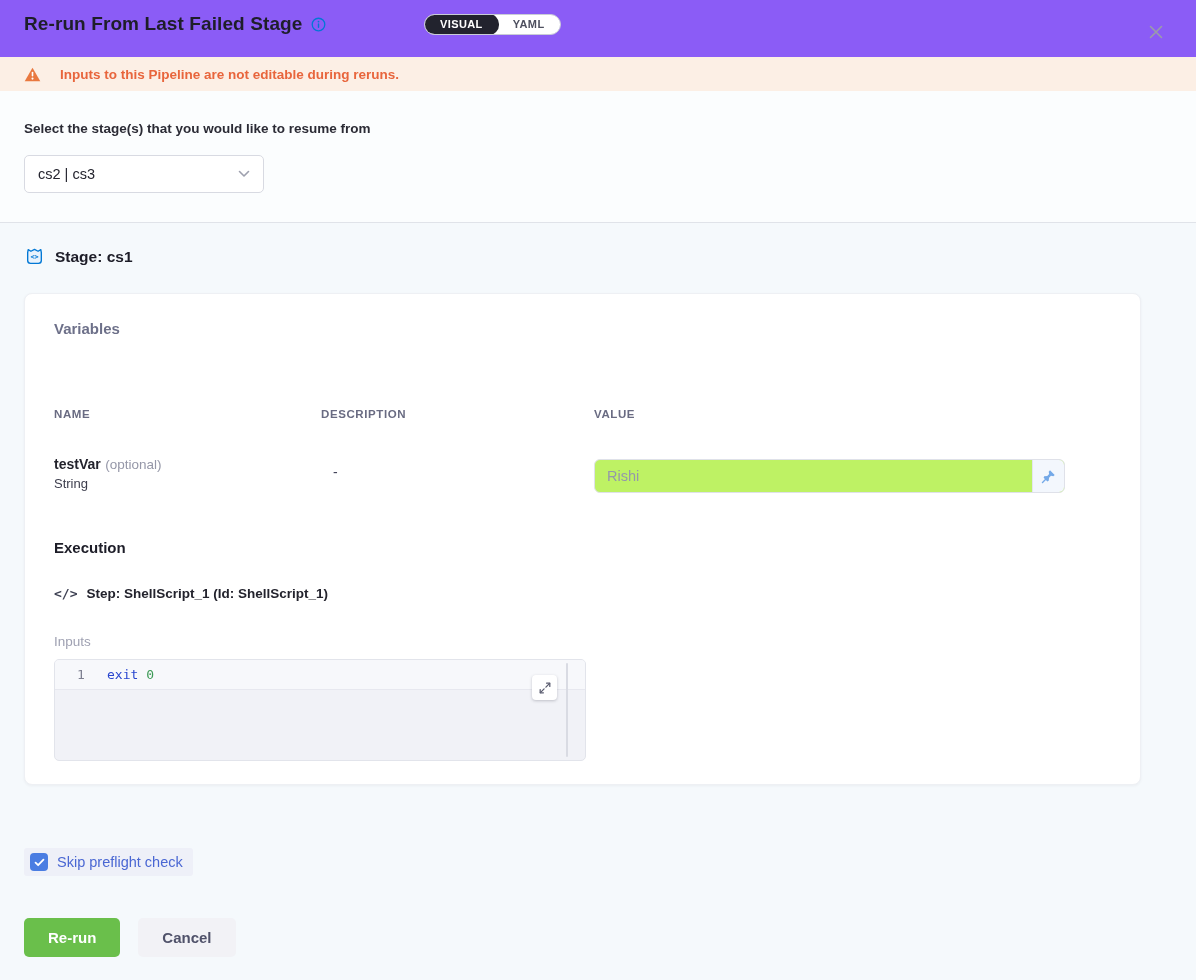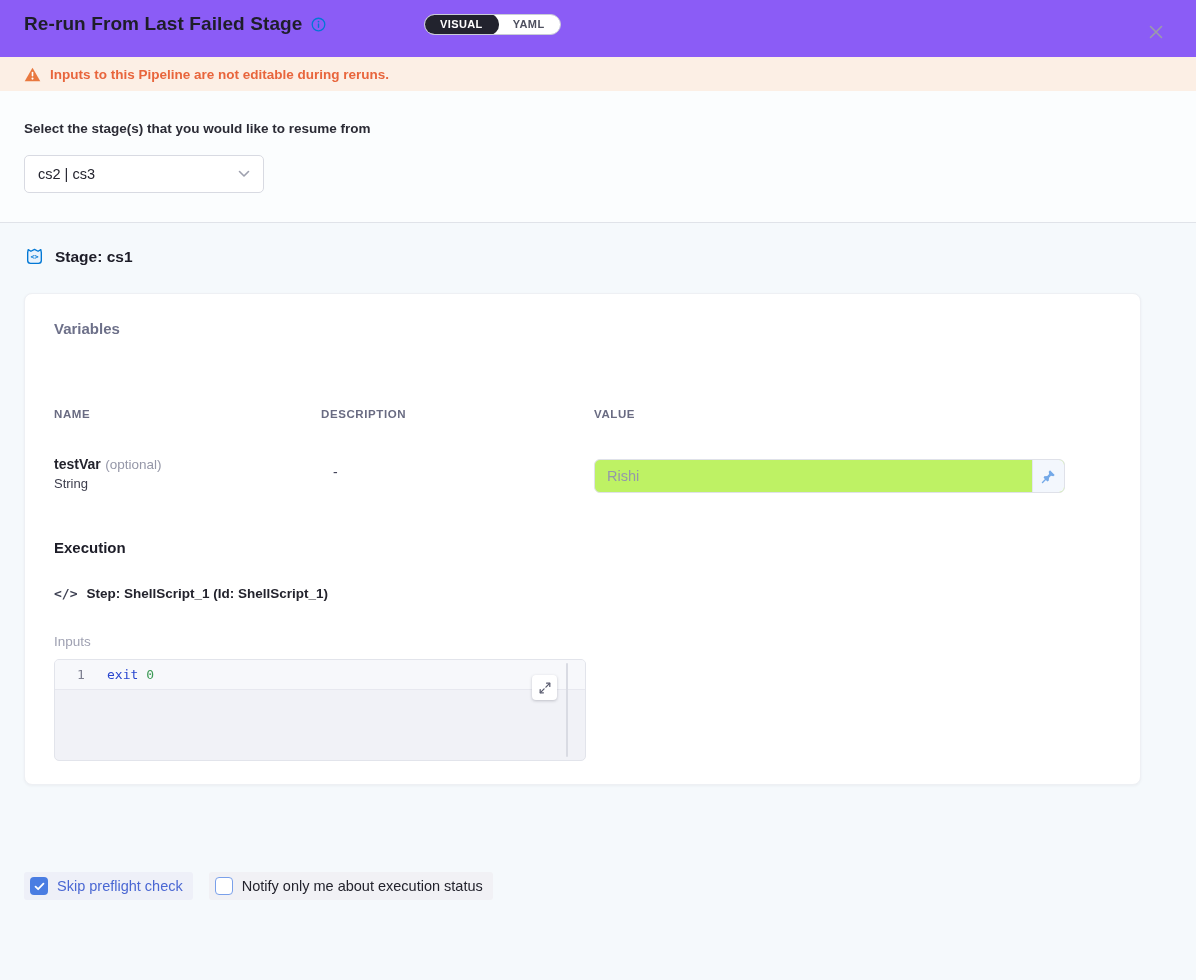--- a/index.html
+++ b/index.html
@@ -14,21 +14,21 @@
   .title { font-size:19px; font-weight:bold; color:#1e1e29; letter-spacing:.1px; }
   .view-toggle { position:absolute; left:424px; top:14px; height:21px; display:flex; align-items:stretch;
                  background:#fff; border:1px solid #c9ccd6; border-radius:11px; overflow:hidden; }
   .seg { font-size:11px; font-weight:bold; letter-spacing:.4px; line-height:19px; padding:0 15px; cursor:pointer; color:#4d4f5e; }
   .seg-active { background:#22232e; color:#fff; border-radius:10px; margin:-1px; line-height:21px; padding:0 16px; }
   .close-btn { position:absolute; right:31px; top:23px; width:18px; height:18px; cursor:pointer; }
 
   
   .banner { position:absolute; top:57px; left:0; width:100%; height:34px; background:#fcefe5;
             display:flex; align-items:center; padding-left:24px; }
-  .banner-text { margin-left:9px; font-size:13.5px; font-weight:bold; color:#e8653c; }
+  .banner-text { margin-left:19px; font-size:13.5px; font-weight:bold; color:#e8653c; }
 
   
   .select-section { position:absolute; top:91px; left:0; width:100%; height:132px; background:#fbfdfe;
                     border-bottom:1px solid #e0e3e9; }
   .select-label { position:absolute; left:24px; top:30px; font-size:13.5px; font-weight:600; color:#2b2b35; }
   .stage-dropdown { position:absolute; left:24px; top:64px; width:240px; height:38px; background:#fff;
                     border:1px solid #d8dae2; border-radius:5px; display:flex; align-items:center;
                     justify-content:space-between; padding:0 13px; cursor:pointer; }
   .stage-dropdown-value { font-size:14.5px; color:#25252f; }
 
@@ -70,21 +70,21 @@
   .active-line { position:relative; height:30px; background:#f7f8fb; border-bottom:1px solid #e7e8ef;
                  display:flex; align-items:center; font-family:"DejaVu Sans Mono",monospace; font-size:13px; }
   .line-no { width:52px; text-align:center; color:#7d7f90; }
   .code { color:#23232d; }
   .kw { color:#2946cf; } .num { color:#3c9a55; }
   .editor-scrollbar { position:absolute; right:17px; top:3px; bottom:3px; width:2px; background:#d9dbe3; border-radius:1px; }
   .expand-btn { position:absolute; right:28px; top:15px; width:25px; height:25px; background:#fff; border-radius:4px;
                 box-shadow:0 1px 3px rgba(40,41,61,.25); display:flex; align-items:center; justify-content:center; cursor:pointer; }
 
   
-  .options-row { position:absolute; left:24px; top:848px; display:flex; gap:16px;margin-top:24px; }
+  .options-row { position:absolute; left:24px; top:848px; display:flex; gap:28px; }
   .opt-chip { display:inline-flex; align-items:center; padding:5px 10px 5px 6px; border-radius:3px; cursor:pointer; }
   .chip-1 { background:#eef0f8; }
   .chip-2 { background:#f1f1f5; }
   .cbox { width:18px; height:18px; border-radius:4px; display:flex; align-items:center; justify-content:center; flex-shrink:0; }
   .cbox-checked { background:#4a7de2; }
   .cbox-unchecked { background:#fff; border:1.5px solid #7aa0ea; }
   .opt-label { margin-left:9px; font-size:14.5px; }
   .opt-label-blue { color:#4a67d3; }
   .opt-label-dark { color:#23232d; }
 
@@ -217,20 +217,20 @@
 
   <div class="options-row">
     <div class="opt-chip chip-1">
       <span class="cbox cbox-checked">
         <svg width="11" height="9" viewBox="0 0 12 10">
           <path d="M1.6 5.1 L4.5 8 L10.4 1.9" stroke="#fff" stroke-width="2" fill="none" stroke-linecap="round" stroke-linejoin="round"></path>
         </svg>
       </span>
       <span class="opt-label opt-label-blue">Skip preflight check</span>
     </div>
-    <div class="opt-chip chip-2">
-      <span class="cbox cbox-unchecked"></span>
-      <span class="opt-label opt-label-dark">Notify only me about execution status</span>
-    </div>
-  </div>
-
+  </div>
+
+  <div class="footer">
+    <button class="btn btn-rerun">Re-run</button>
+    <button class="btn btn-cancel">Cancel</button>
+  </div>
 
 </div>
 
 </body></html>

